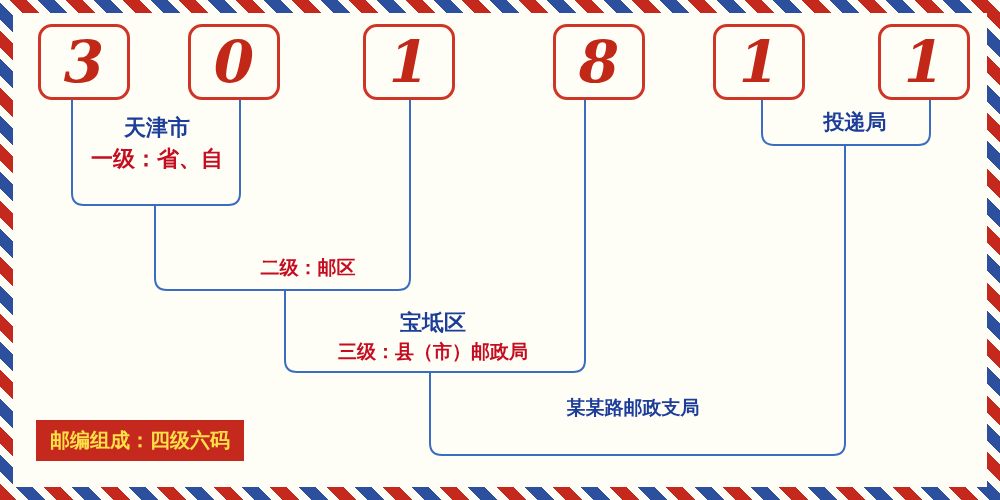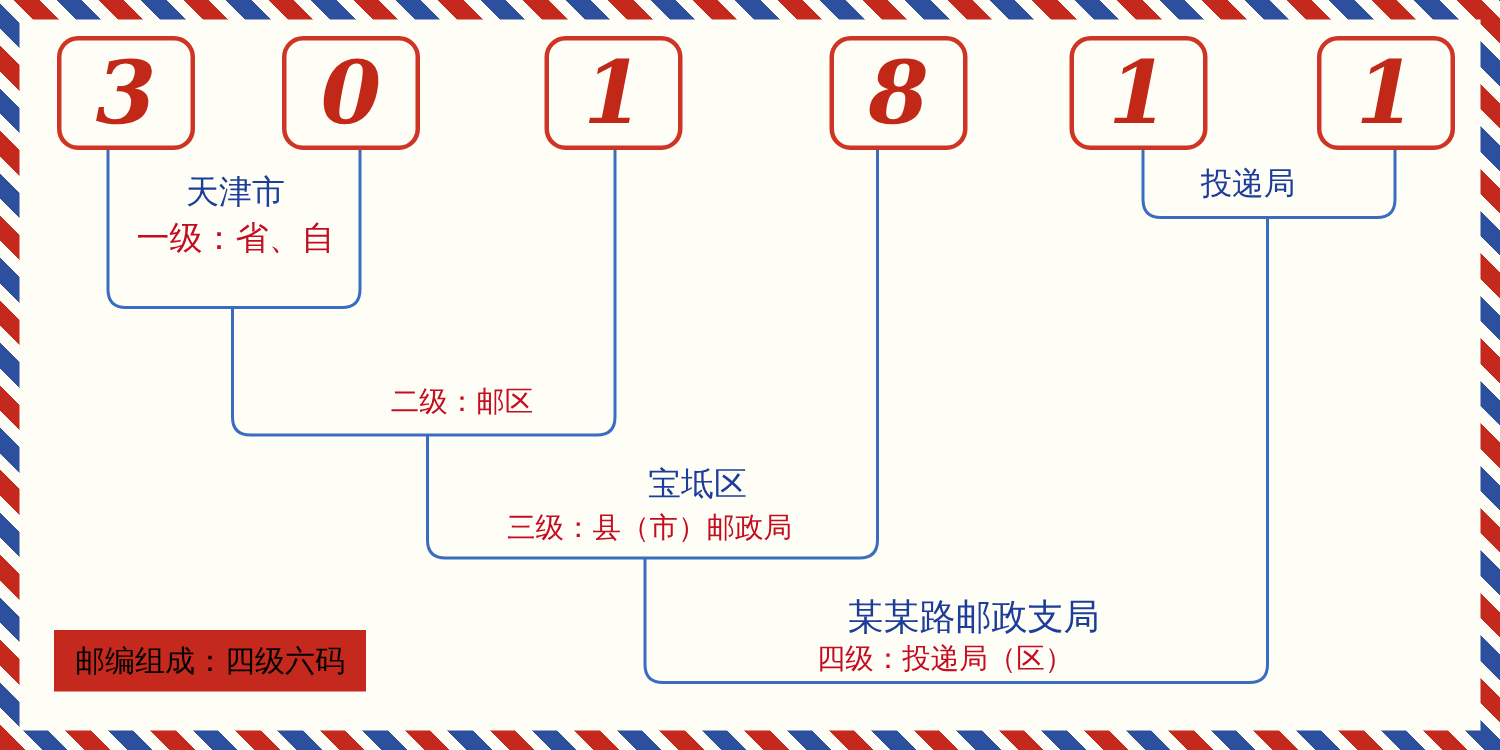--- a/index.html
+++ b/index.html
@@ -19,27 +19,27 @@
   .digit-box{
     position:absolute;top:24px;width:92px;height:76px;
     border:3px solid #cf3526;border-radius:14px;
     display:flex;align-items:center;justify-content:center;
     box-sizing:border-box;
   }
   .digit{
     font-family:"DejaVu Serif",serif;font-style:italic;font-weight:bold;
     font-size:58px;color:#c22817;line-height:1;
   }
-  .lbl{position:absolute;transform:translateX(-50%);white-space:nowrap;font-weight:normal;text-align:center;}
+  .lbl{position:absolute;transform:translateX(-50%);white-space:nowrap;font-weight:bold;text-align:center;}
   .blue-lbl{color:#1c3d9a;}
   .red-lbl{color:#c40d20;}
   .badge{
     position:absolute;left:36px;top:420px;
-    background:#c5281c;color:#000000;
-    font-size:20px;font-weight:normal;
+    background:#c5281c;color:#fde047;
+    font-size:20px;font-weight:bold;
     padding:7px 14px;white-space:nowrap;
   }
 </style>
 </head>
 <body>
 
 <div class="stage">
   <div class="paper"></div>
 
   <svg class="lines-svg" viewBox="0 0 1000 500">
@@ -67,22 +67,21 @@
   </div>
   <div class="digit-box" style="left:878px">
     <span class="digit">1</span>
   </div>
 
   <div class="lbl blue-lbl" style="left:157px;top:113px;font-size:22px;">天津市</div>
   <div class="lbl red-lbl" style="left:157px;top:144px;font-size:22px;">一级：省、自</div>
 
   <div class="lbl red-lbl" style="left:292px;top:255px;font-size:19px;margin-left:16px;">二级：邮区</div>
 
-  <div class="lbl blue-lbl" style="left:433px;top:308px;font-size:22px;margin-left:32px;">宝坻区</div>
+  <div class="lbl blue-lbl" style="left:433px;top:308px;font-size:22px;">宝坻区</div>
   <div class="lbl red-lbl" style="left:433px;top:339px;font-size:19px;text-align:right;">三级：县（市）邮政局</div>
 
-  <div class="lbl blue-lbl" style="left:649px;top:395px;font-size:24px;">某某路邮政支局</div>
-  <div class="lbl red-lbl" style="left:630px;top:426px;font-size:19px;">四级：投递局（区）</div>
+  <div class="lbl blue-lbl" style="left:633px;top:395px;font-size:19px;">某某路邮政支局</div>
 
-  <div class="lbl blue-lbl" style="left:832px;top:108px;font-size:21px;">投递局</div>
+  <div class="lbl blue-lbl" style="left:855px;top:108px;font-size:21px;">投递局</div>
 
   <div class="badge">邮编组成：四级六码</div>
 </div>
 
 </body></html>

